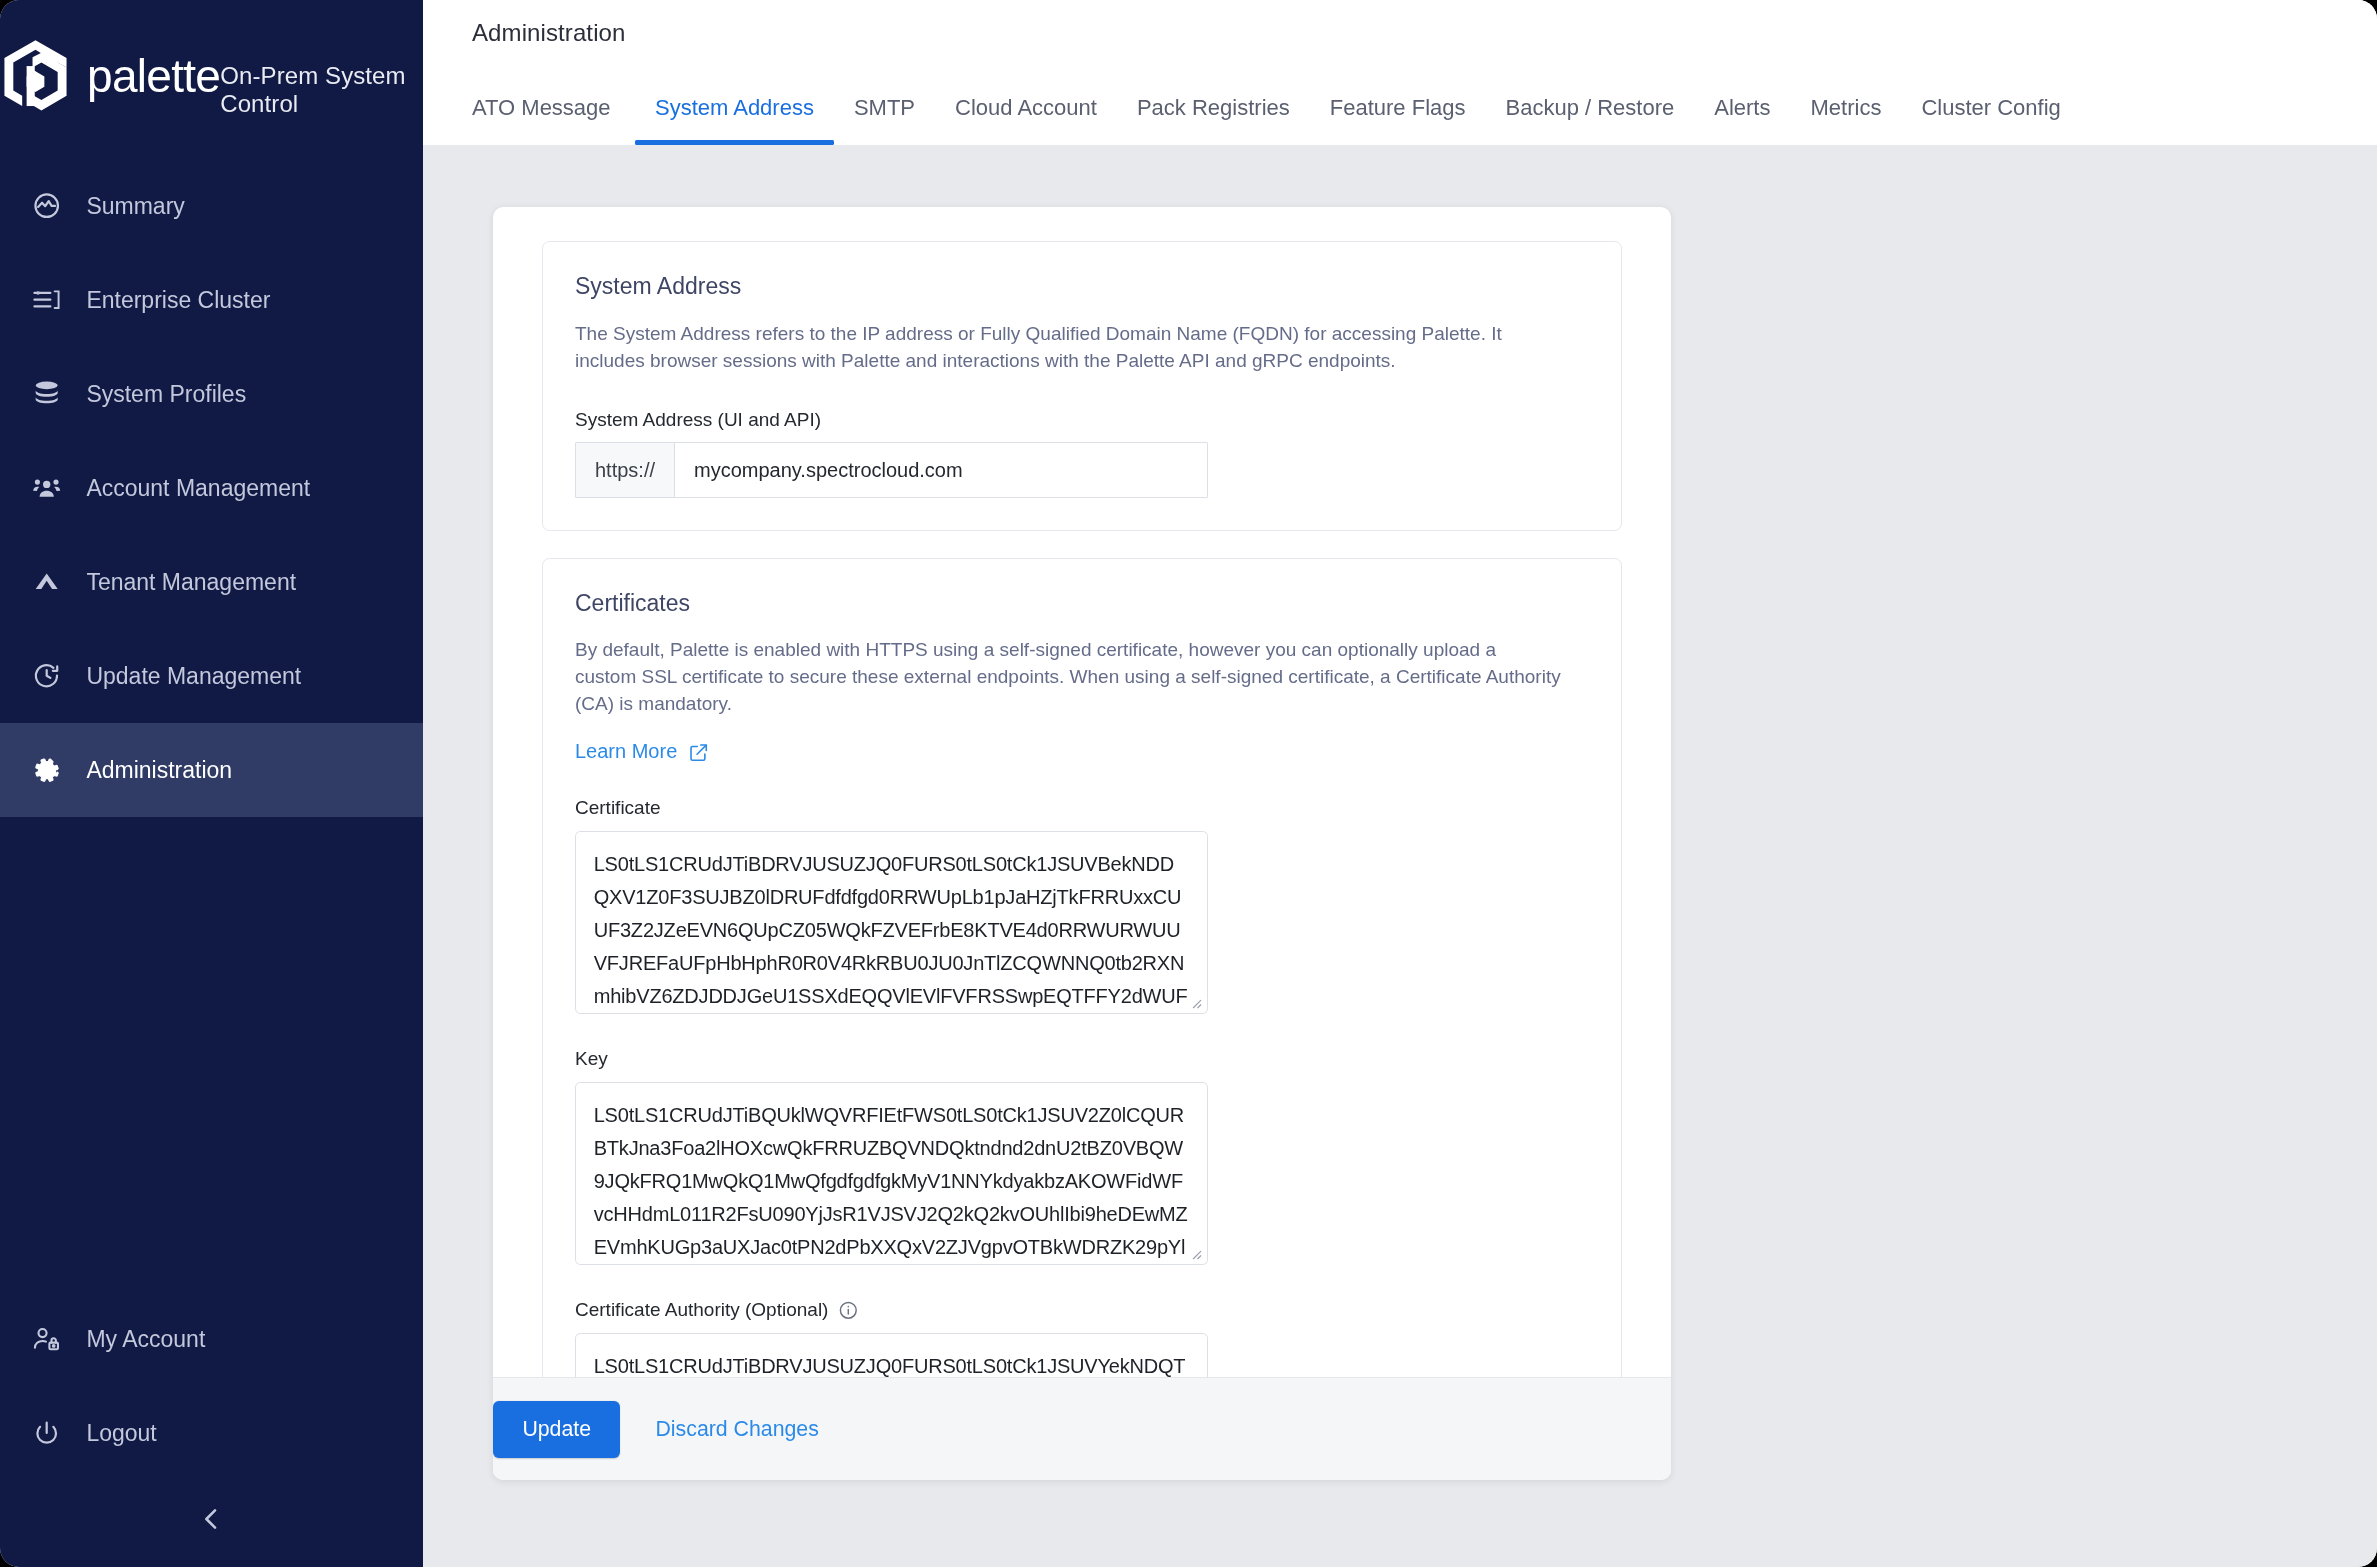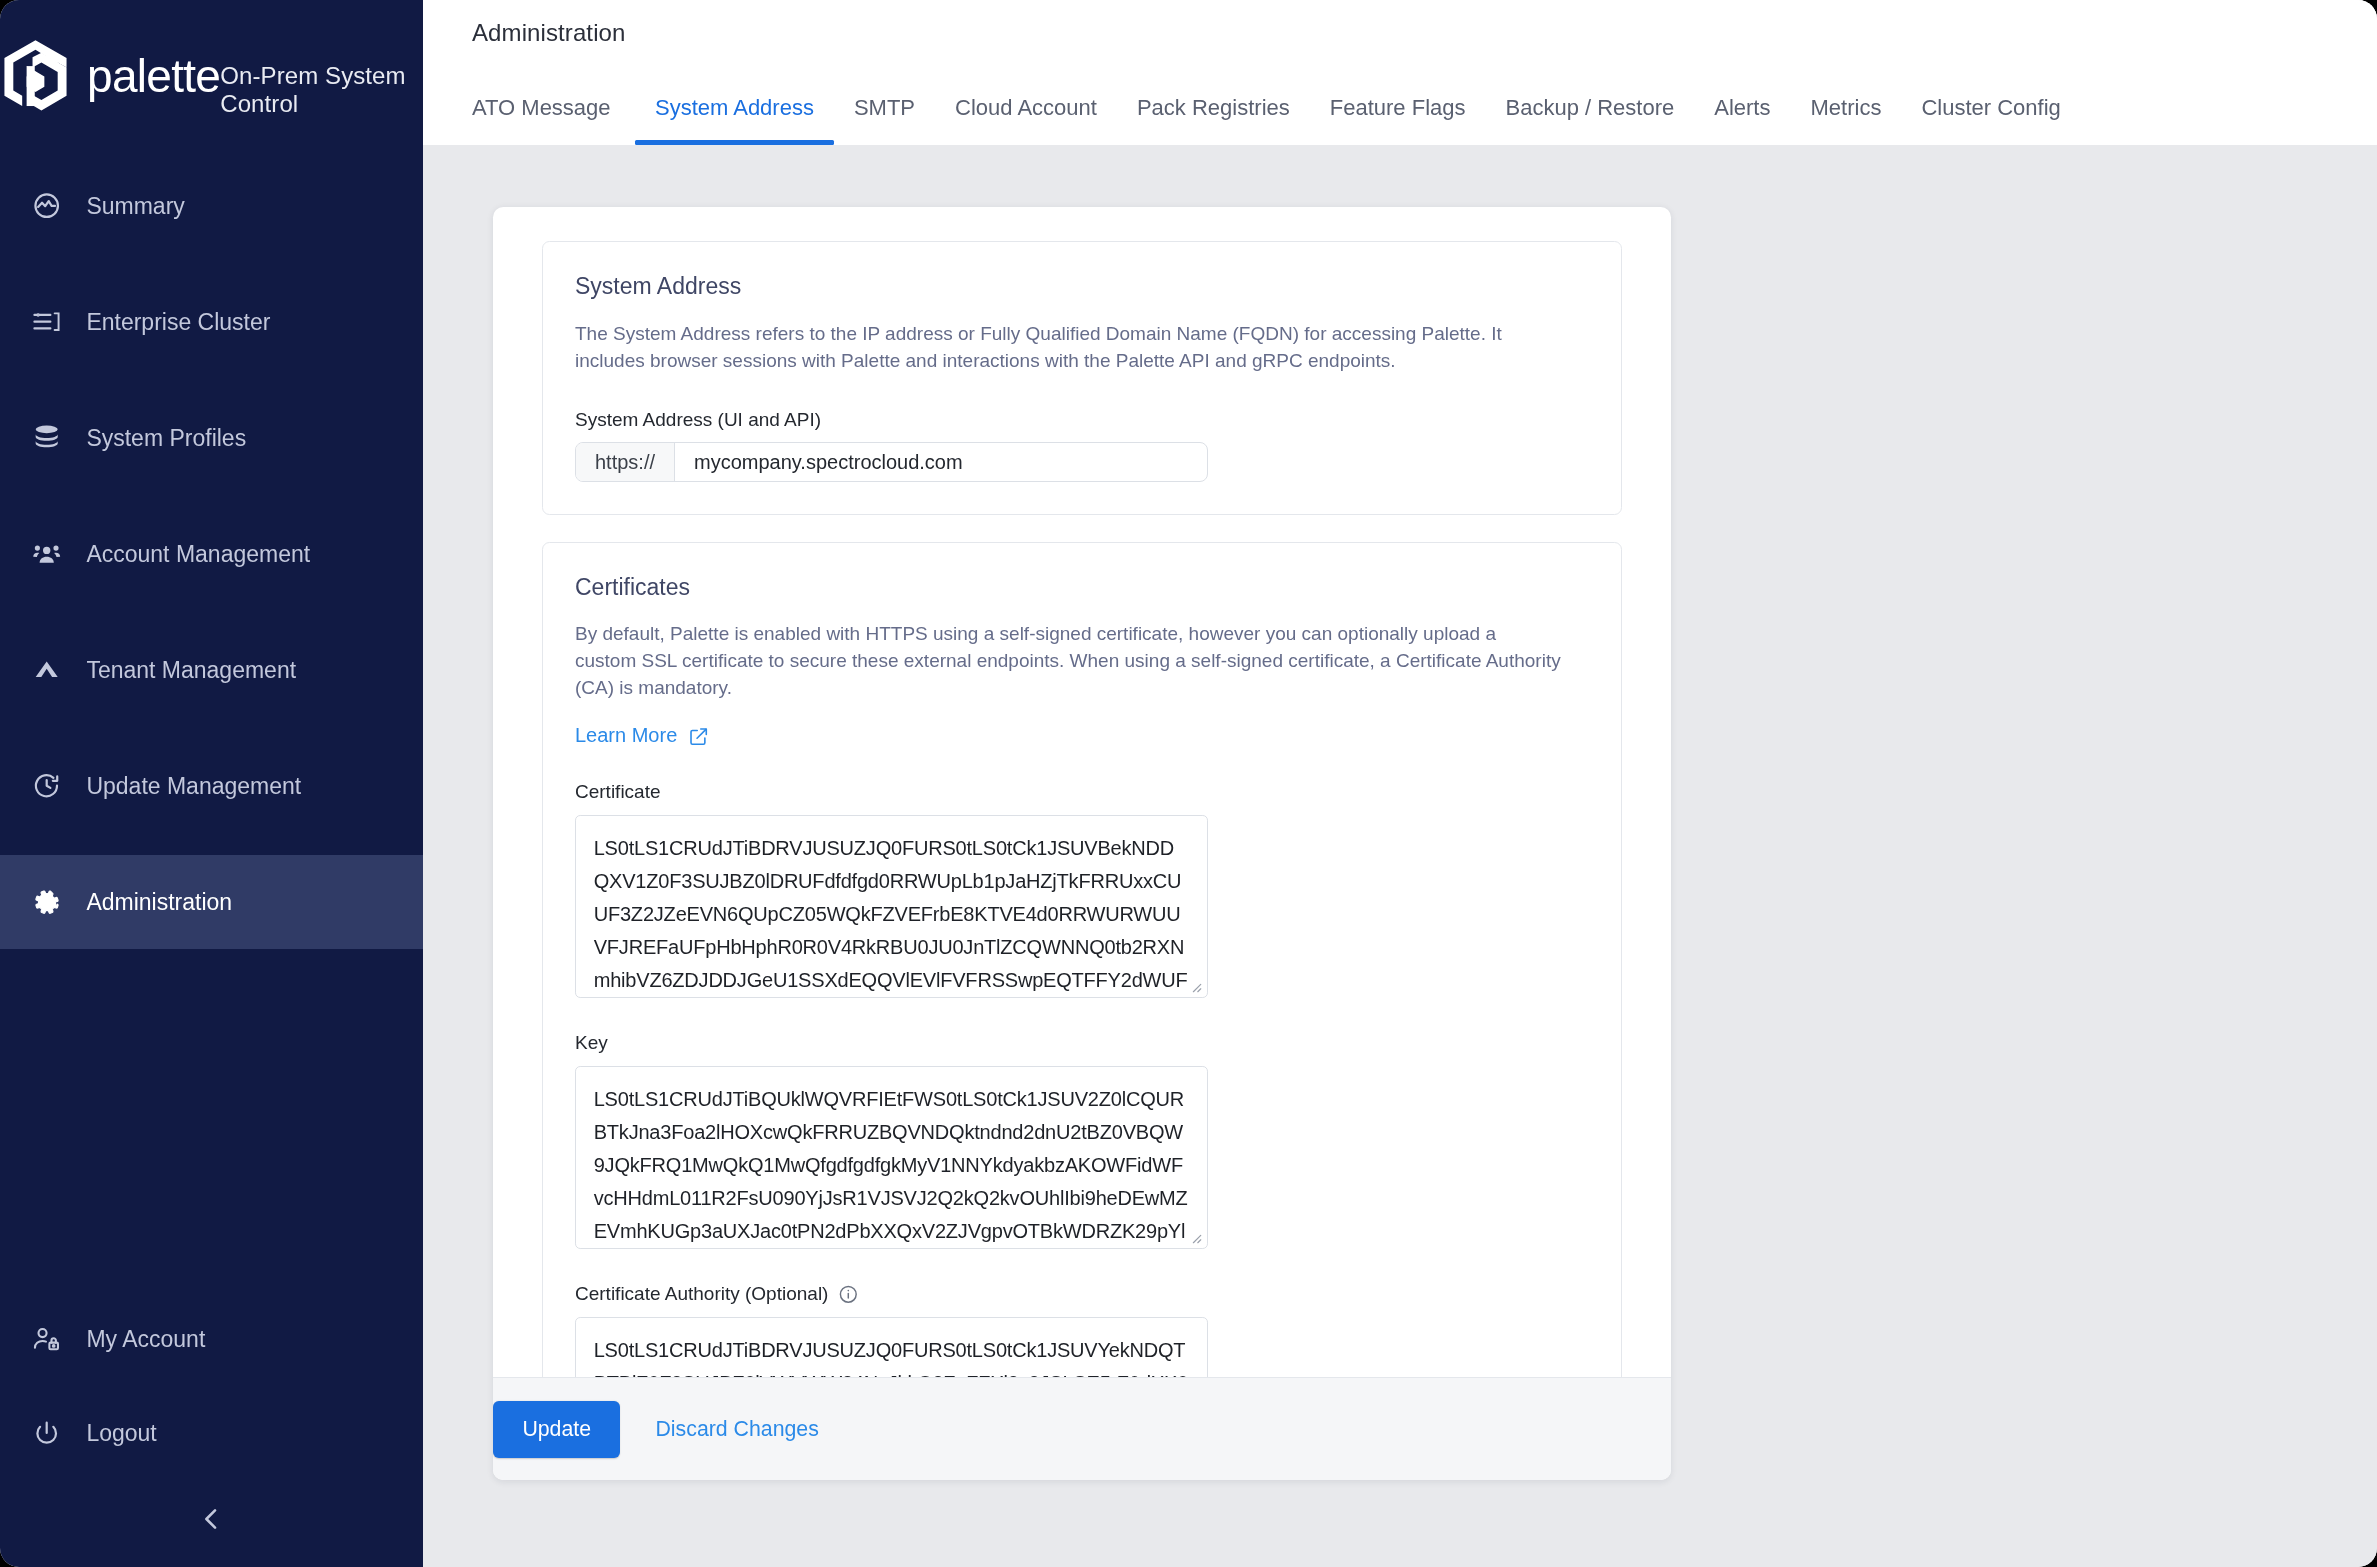--- a/index.html
+++ b/index.html
@@ -49,21 +49,20 @@
     margin-top: 28px;
     color: #E9EBF2;
     font-size: 24px;
     letter-spacing: 0.1px;
   }
 
   .nav {
     margin-top: 41px;
     display: flex;
     flex-direction: column;
-    gap: 22px;
   }
   .nav-item {
     height: 94px;
     display: flex;
     align-items: center;
     padding-left: 32px;
     gap: 25px;
     color: #C3C8DC;
     font-size: 23px;
     cursor: pointer;
@@ -185,23 +184,23 @@
     margin-bottom: 11.8px;
     display: flex;
     align-items: center;
     gap: 9.6px;
   }
   .info-ico { width: 20.6px; height: 20.6px; display:block; }
 
   .url-input {
     display: flex;
     width: 633px;
-    height: 40px;
+    height: 56px;
     border: 1.5px solid #DCE0E6;
-    border-radius: 8px;
+    border-radius: 1px;
     overflow: hidden;
     background: #FFFFFF;
   }
   .url-prefix {
     background: #F7F8F9;
     border-right: 1.5px solid #DCE0E6;
     display: flex;
     align-items: center;
     padding: 0 19px;
     font-size: 20px;

